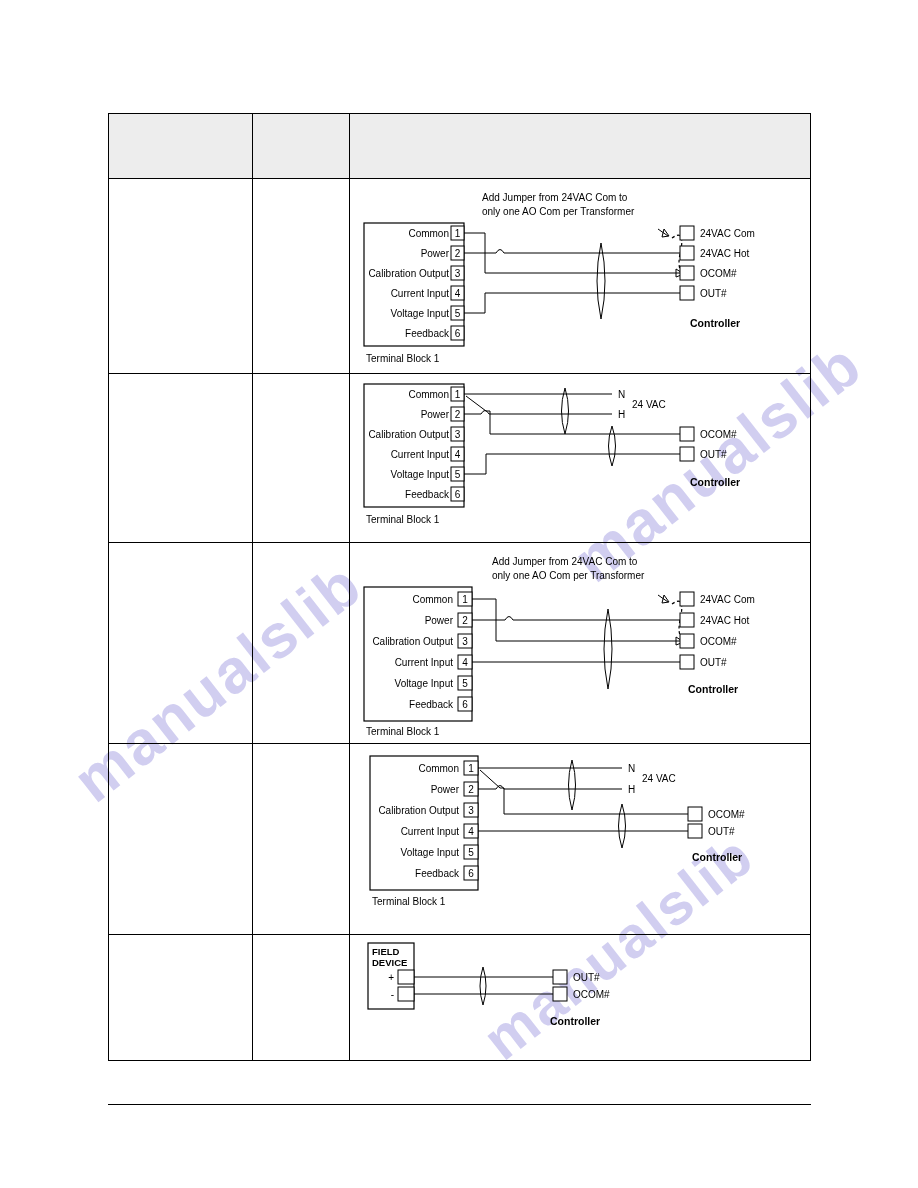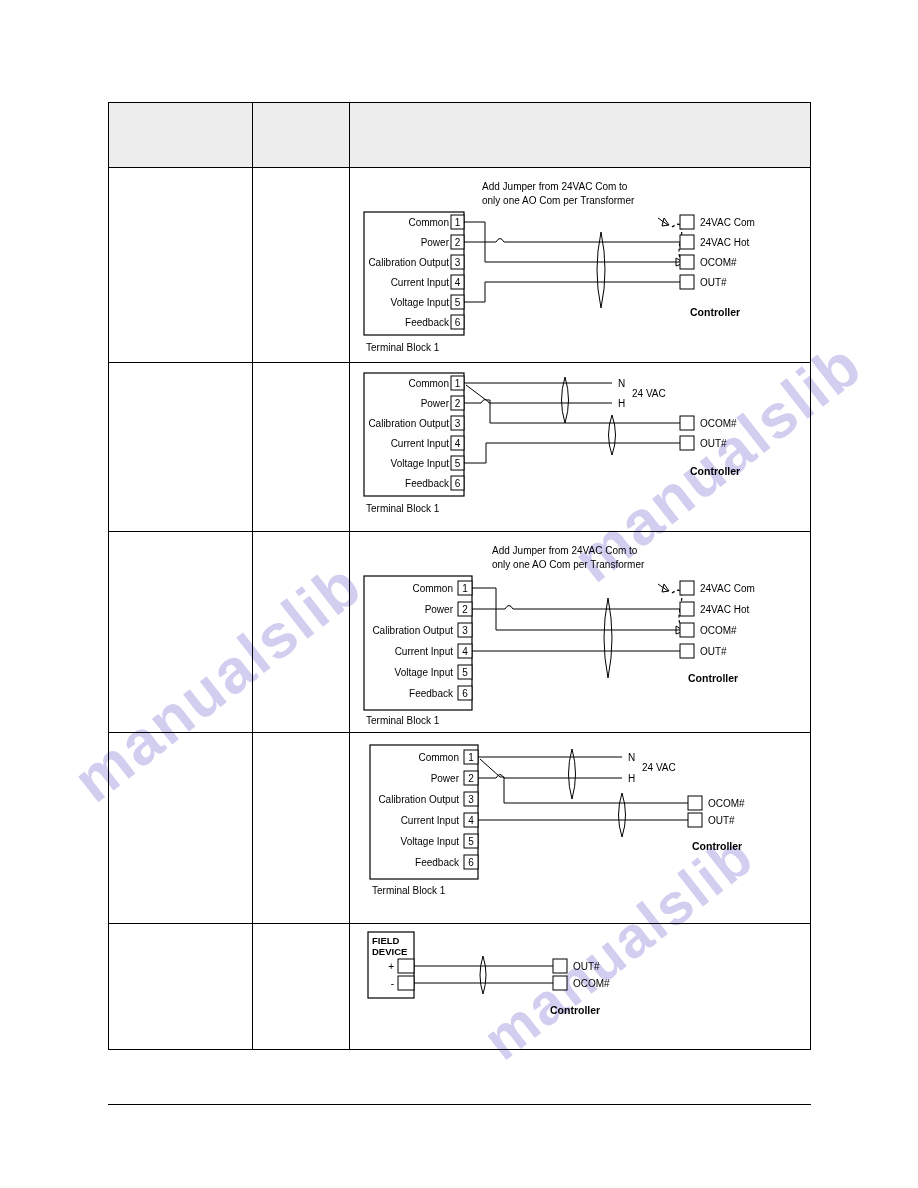--- a/index.html
+++ b/index.html
@@ -38,21 +38,21 @@
   .wm-a { left: 60px;  top: 760px; }
   .wm-b { left: 560px; top: 540px; }
   .wm-c { left: 470px; top: 1020px; font-size: 58px; }
 
   
   #page { position: absolute; inset: 0; z-index: 10; }
 
   #spec-table {
     position: absolute;
     left: 108px;
-    top: 102px;
+    top: 113px;
     width: 703px;
     border-collapse: collapse;
     table-layout: fixed;
   }
   #spec-table td, #spec-table th {
     border: 1px solid #000000;
     padding: 0;
     vertical-align: top;
   }
   .col-a { width: 144px; }

